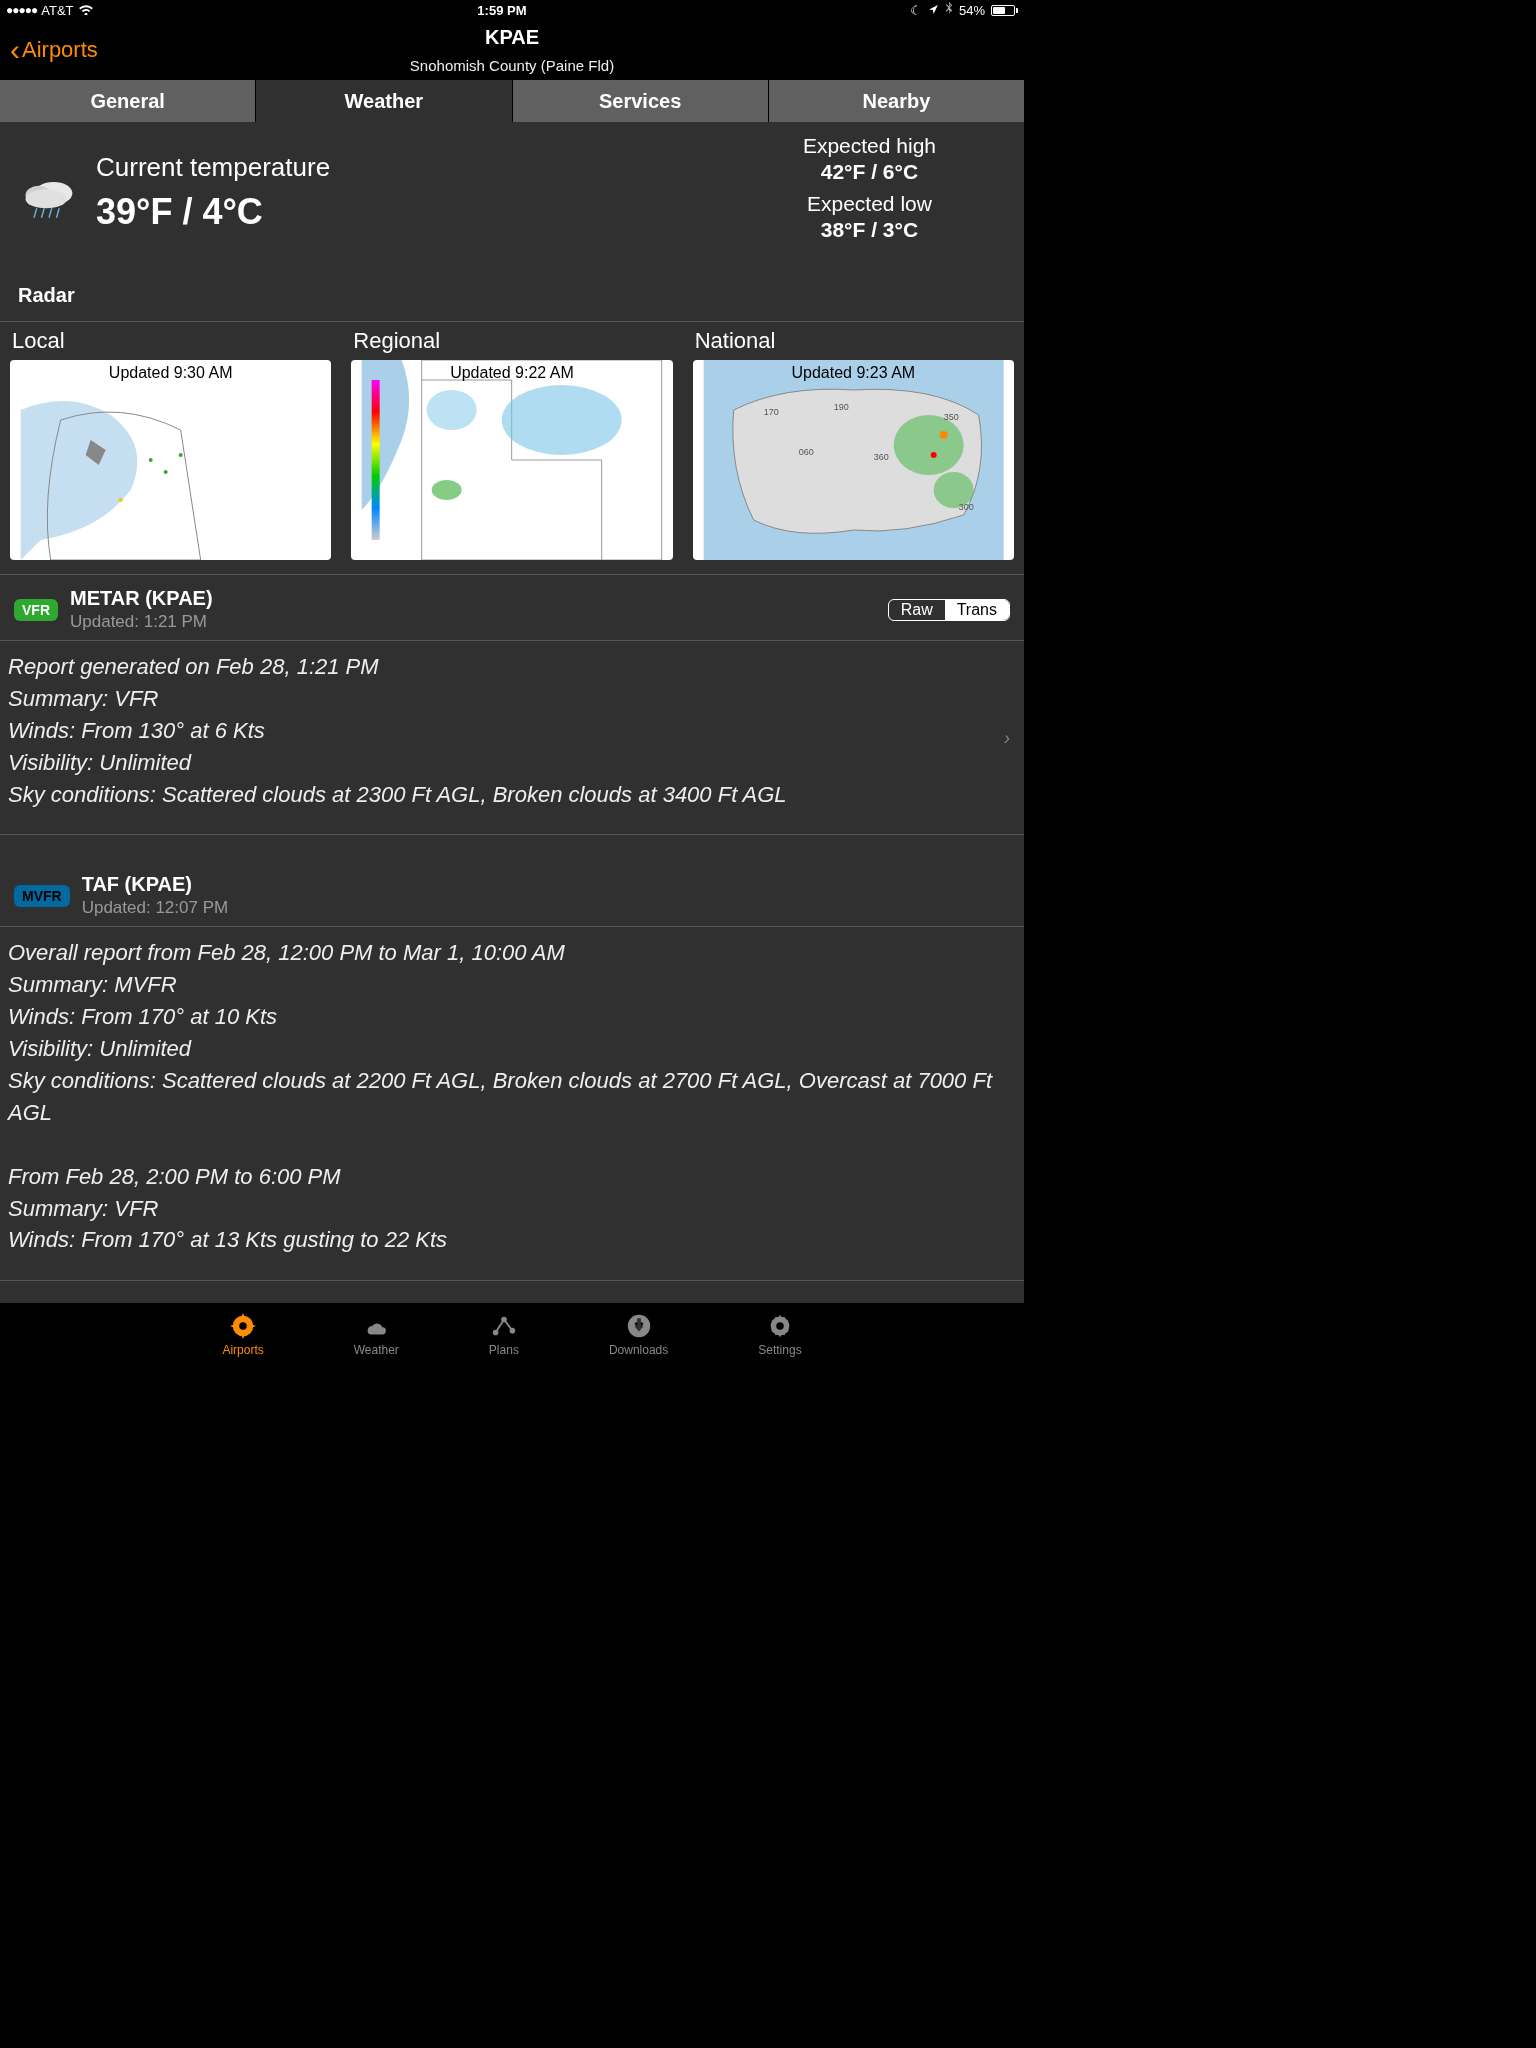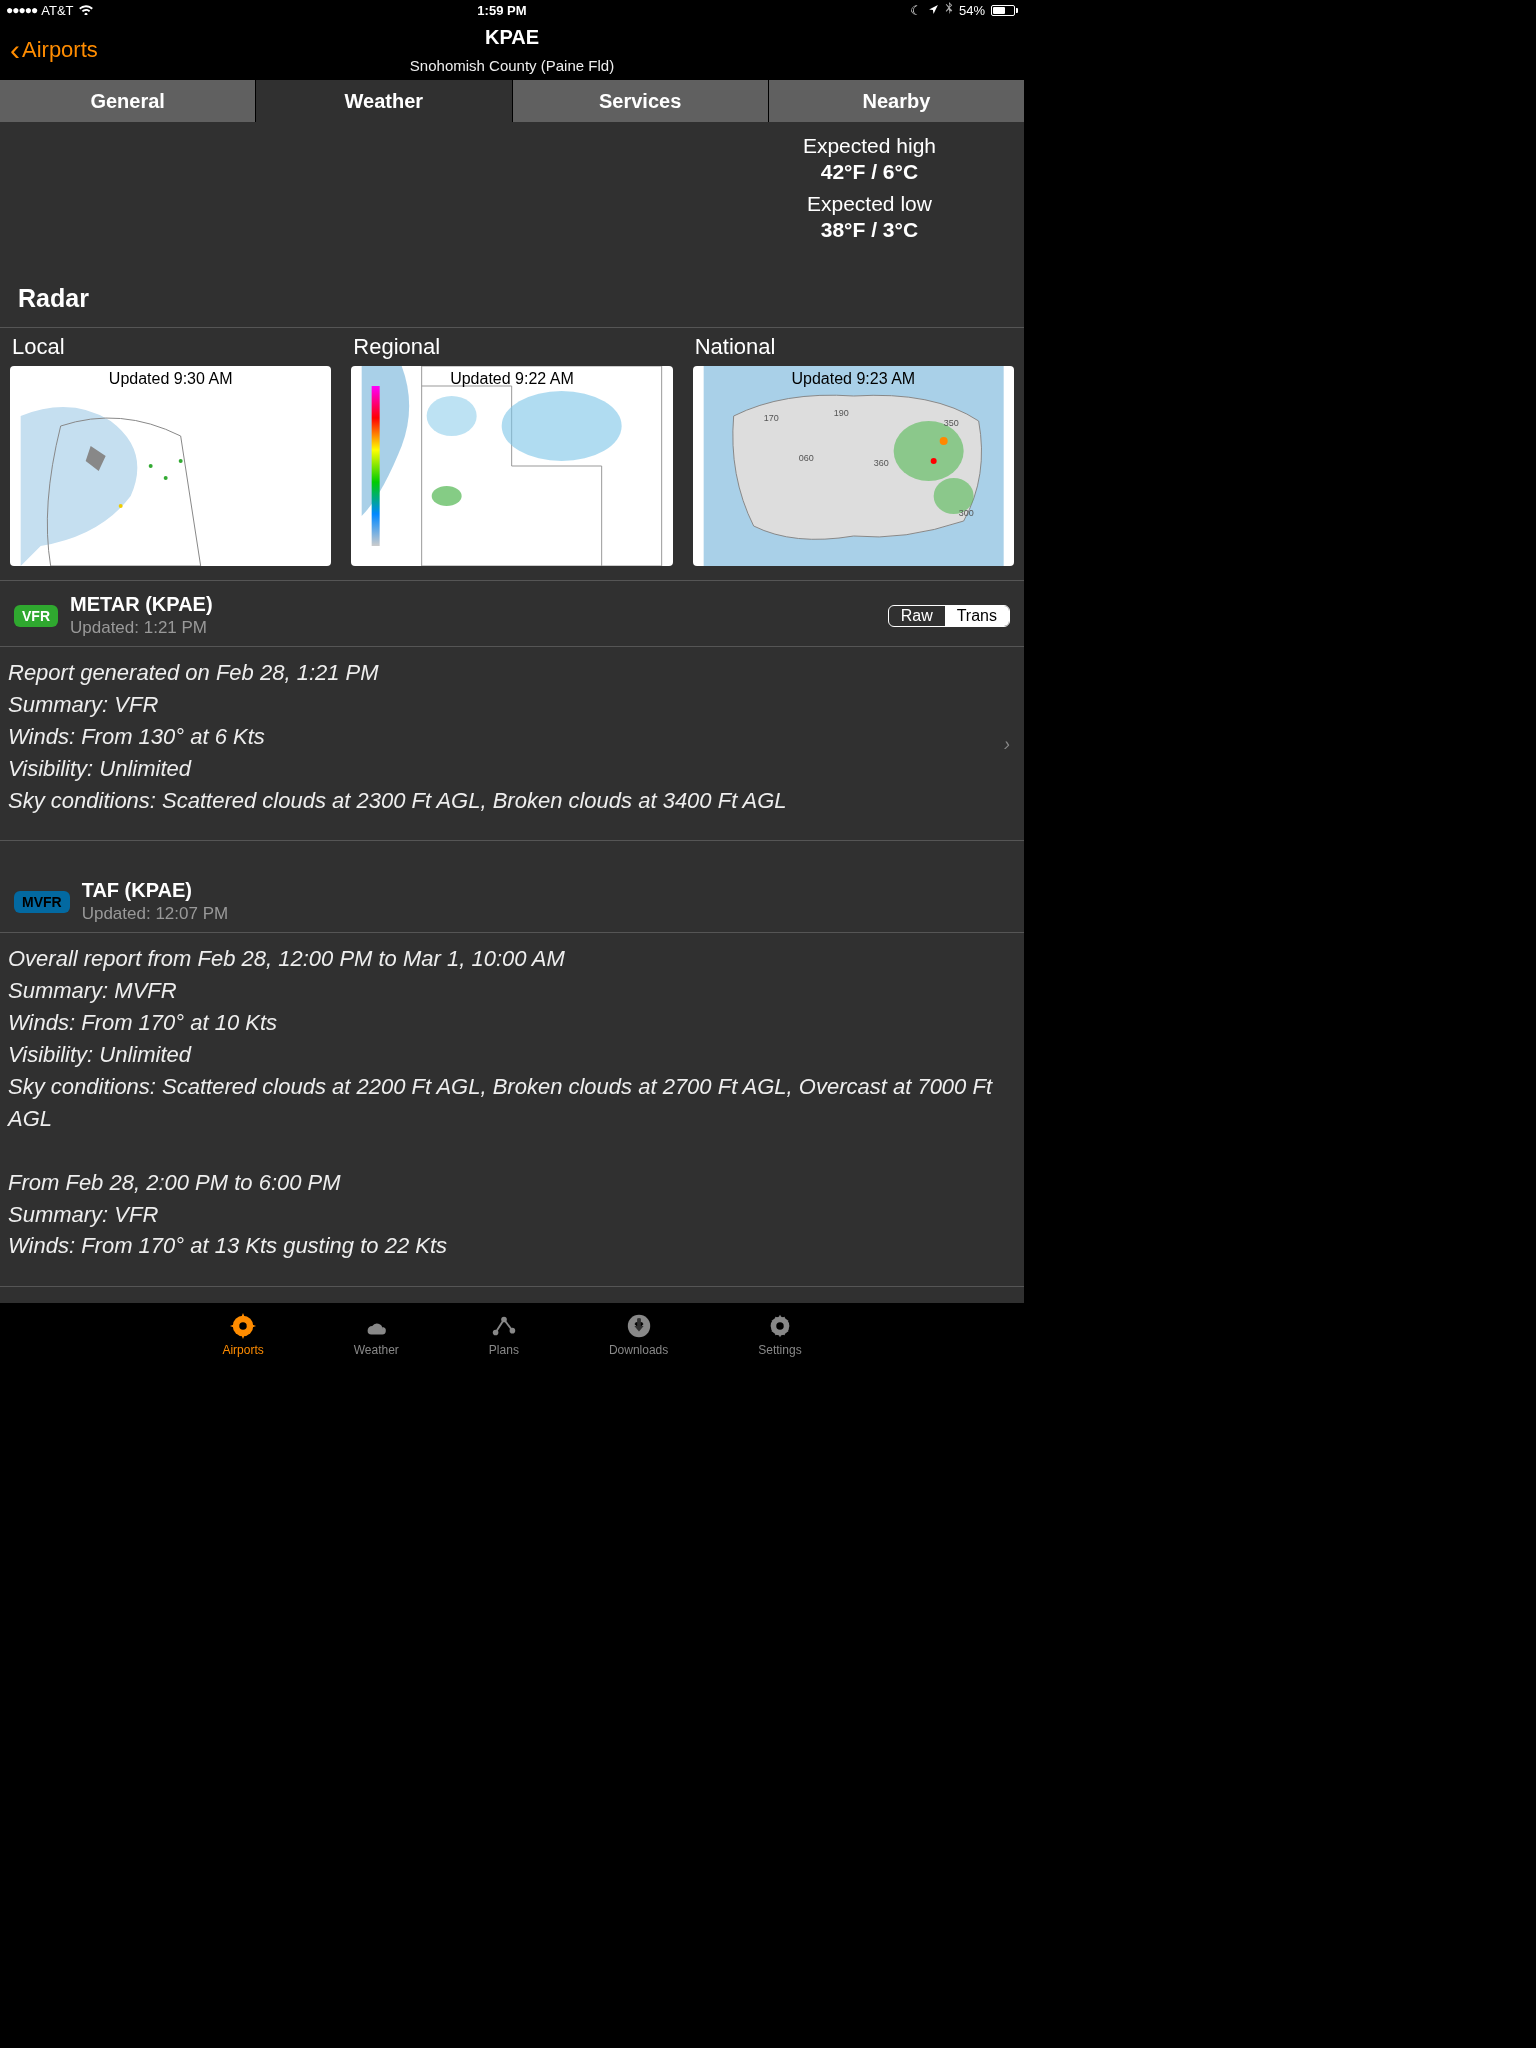--- a/index.html
+++ b/index.html
@@ -90,21 +90,21 @@
 .temp-value { font-size: 36px; font-weight: 700; }
 .temp-right {
   margin-left: auto;
   text-align: center;
   padding-right: 70px;
 }
 .exp-label { font-size: 21px; margin-bottom: 2px; }
 .exp-value { font-size: 21px; font-weight: 700; margin-bottom: 8px; }
 
 .radar-header {
-  font-size: 25px;
+  font-size: 20px;
   font-weight: 600;
   padding: 4px 14px 14px 18px;
 }
 .radar-row {
   display: flex;
   gap: 20px;
   padding: 0 10px 14px 10px;
   border-top: 1px solid #555;
   border-bottom: 1px solid #555;
 }
@@ -256,20 +256,37 @@
 <div class="tabs">
   <div class="tab">General</div>
   <div class="tab active">Weather</div>
   <div class="tab">Services</div>
   <div class="tab">Nearby</div>
 </div>
 
 <div class="content">
 
   <div class="temp-section">
+    <div class="temp-left">
+      <div class="cloud-icon">
+        <svg viewBox="0 0 64 50">
+          <ellipse cx="38" cy="20" rx="20" ry="12" fill="#e8e8e8"></ellipse>
+          <ellipse cx="22" cy="22" rx="14" ry="10" fill="#d0d0d0"></ellipse>
+          <ellipse cx="30" cy="26" rx="22" ry="10" fill="#e0e0e0"></ellipse>
+          <line x1="20" y1="36" x2="17" y2="46" stroke="#6bb0e0" stroke-width="1.5"></line>
+          <line x1="28" y1="36" x2="25" y2="46" stroke="#6bb0e0" stroke-width="1.5"></line>
+          <line x1="36" y1="36" x2="33" y2="46" stroke="#6bb0e0" stroke-width="1.5"></line>
+          <line x1="44" y1="36" x2="41" y2="46" stroke="#6bb0e0" stroke-width="1.5"></line>
+        </svg>
+      </div>
+      <div class="temp-text">
+        <div class="temp-label">Current temperature</div>
+        <div class="temp-value">39°F / 4°C</div>
+      </div>
+    </div>
     <div class="temp-right">
       <div class="exp-label">Expected high</div>
       <div class="exp-value">42°F / 6°C</div>
       <div class="exp-label">Expected low</div>
       <div class="exp-value">38°F / 3°C</div>
     </div>
   </div>
 
   <div class="radar-header">Radar</div>
   <div class="radar-row">

